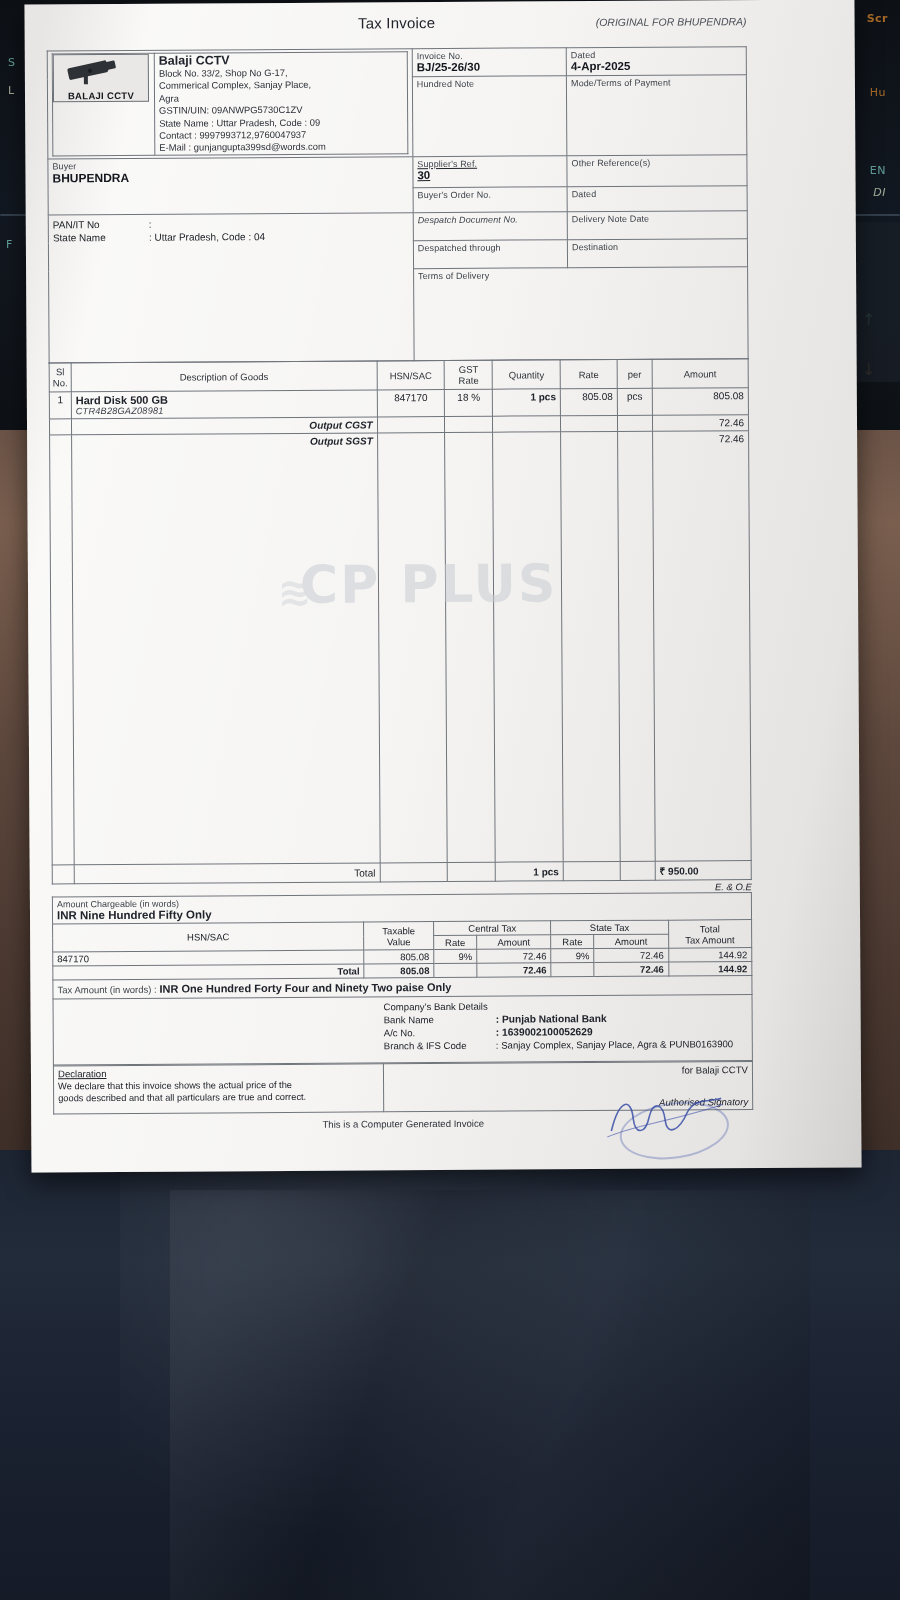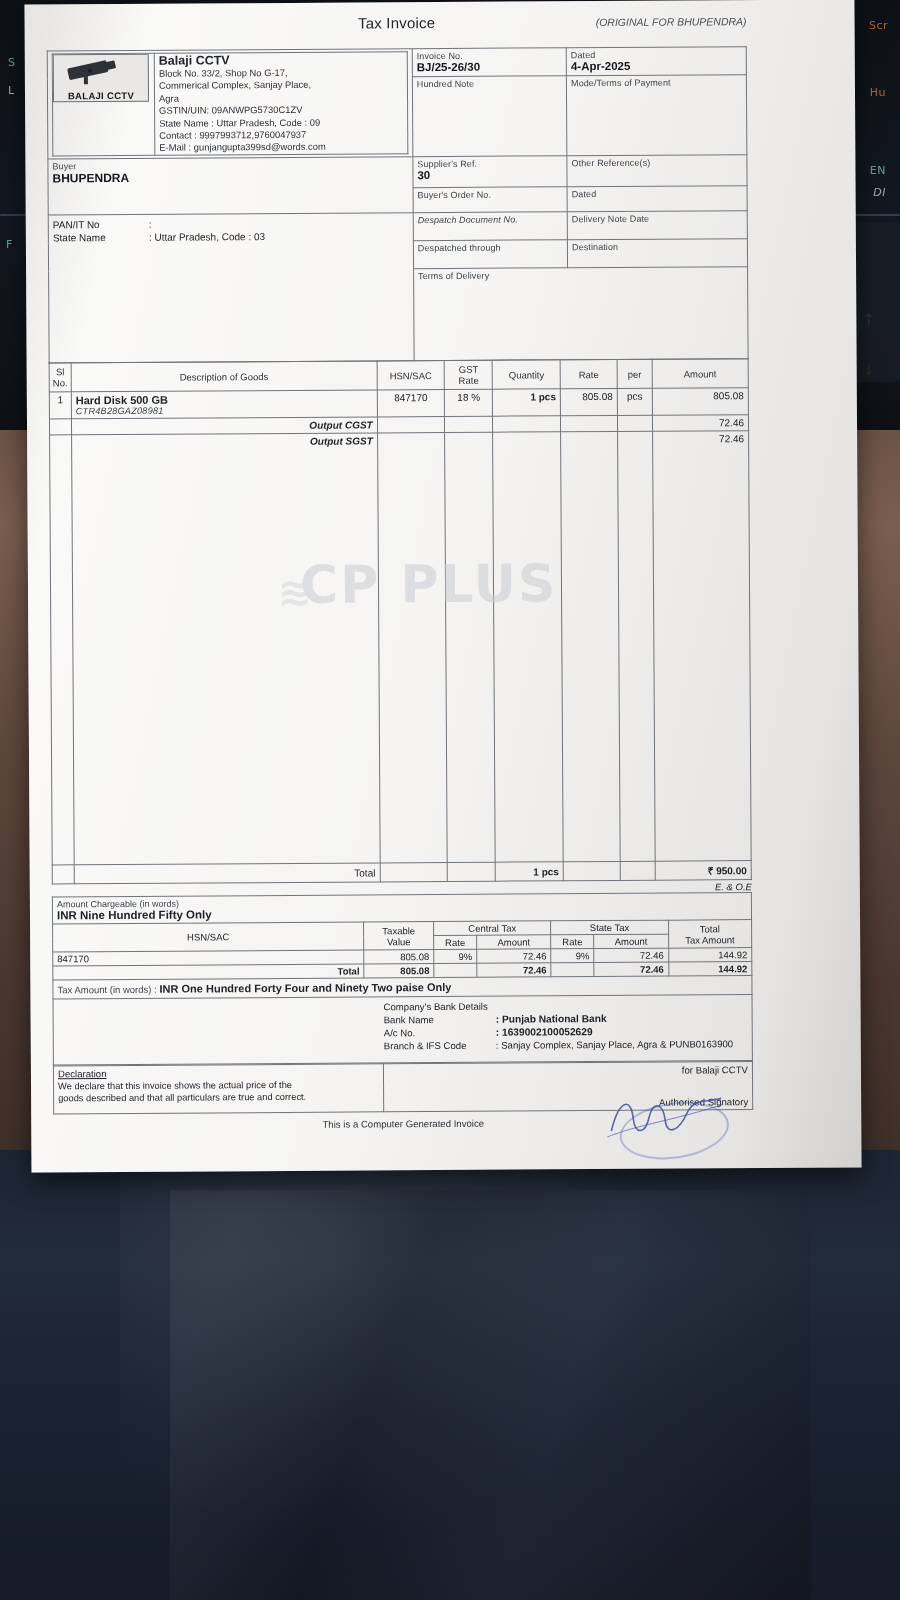--- a/index.html
+++ b/index.html
@@ -92,21 +92,21 @@
   table.items th, table.items td { border:1px solid #70757c; }
   table.items th { font-weight:normal; font-size:9.5px; padding:3px 2px; color:#2d3138; }
   table.items td { padding:2px 4px; font-size:10px; }
   .c { text-align:center; } .r { text-align:right; } .l { text-align:left; }
   .itemrow td { height:14px; }
   .goods-name { font-size:11px; font-weight:bold; }
   .goods-sub { font-size:9.2px; font-style:italic; color:#3a3f46; letter-spacing:.2px; }
   .outlbl { text-align:right; font-style:italic; font-weight:bold; font-size:10.5px; }
   .bigbody td { height:430px; }
   .total-row td { font-size:10.5px; }
-  .grand { font-size:12.5px; font-weight:bold; text-align:right;margin-top:44px; }
+  .grand { font-size:12.5px; font-weight:bold; text-align:left;margin-top:44px; }
   .eoe { text-align:right; font-style:italic; font-size:9.5px; padding-top:1px; }
 
   .words { font-size:9px; color:#3f444b; }
   .words-val { font-size:11.5px; font-weight:bold; }
 
   table.tax { border-collapse:collapse; width:100%; table-layout:fixed; }
   table.tax th, table.tax td { border:1px solid #70757c; font-size:9.5px; padding:1px 4px; }
   table.tax th { font-weight:normal; }
 
   .taxwords { font-size:11px; font-weight:bold; }
@@ -132,21 +132,21 @@
   .stamp {
     position:absolute; right:24px; top:1090px; width:110px; height:56px;
     border:2px solid #3b4fa8; border-radius:50%; opacity:.32; transform:rotate(-8deg);
   }
 </style>
 </head>
 <body>
 
 <div id="env">
   <div id="monitor">
-    <span class="screen-text screen-orange" style="right:12px; top:19px;">Scr</span>
+    <span class="screen-text screen-orange" style="right:12px; top:12px;font-weight:bold;">Scr</span>
     <span class="screen-text screen-teal" style="left:8px; top:56px;">S</span>
     <span class="screen-text" style="left:8px; top:84px;">L</span>
     <span class="screen-text screen-teal" style="left:6px; top:238px;">F</span>
     <span class="screen-text screen-orange" style="right:14px; top:86px;">Hu</span>
     <span class="screen-text screen-teal" style="right:14px; top:164px;">EN</span>
     <span class="screen-text" style="right:14px; top:186px;font-style:italic;">DI</span>
     <span class="screen-text screen-teal" style="right:24px; top:310px; font-size:16px;">↑</span>
     <span class="screen-text screen-orange" style="right:24px; top:360px; font-size:16px;">↓</span>
     <div class="glow" style="left:0; top:214px; width:900px; height:2px; background:#3a4656;"></div>
     <div class="glow" style="right:0; top:222px; width:60px; height:160px; background:#171e27;"></div>
@@ -217,21 +217,21 @@
       <td>
         <div class="lbl">Mode/Terms of Payment</div>
         <div class="val"></div>
       </td>
     </tr>
     <tr>
       <td rowspan="2" style="height:56px;">
         <div class="lbl">Buyer</div>
         <div class="val" style="font-size:12px;">BHUPENDRA</div>
       </td>
-      <td style="height:26px;">
+      <td style="height:26px;text-decoration:underline;">
         <div class="lbl">Supplier's Ref.</div>
         <div class="val">30</div>
       </td>
       <td>
         <div class="lbl">Other Reference(s)</div>
         <div class="val"></div>
       </td>
     </tr>
     <tr>
       <td style="height:22px;">
@@ -245,21 +245,21 @@
       <td rowspan="3" style="height:148px;">
         <div class="val-sm" style="margin-top:2px;">
           <table style="border-collapse:collapse; font-size:10px;">
             <tbody>
                     <tr>
                       <td style="border:0; padding:0 0 2px 0; width:96px;">PAN/IT No</td>
                 <td style="border:0; padding:0 0 2px 0;">:</td>
                     </tr>
             <tr>
                       <td style="border:0; padding:0;">State Name</td>
-                <td style="border:0; padding:0;">: Uttar Pradesh, Code : 03</td>
+                <td style="border:0; padding:0;">: Uttar Pradesh, Code : 04</td>
                     </tr>
           </tbody>
                 </table>
         </div>
       </td>
       <td style="height:28px;font-style:italic;">
         <div class="lbl">Despatch Document No.</div>
       </td>
       <td>
         <div class="lbl">Delivery Note Date</div>
@@ -444,21 +444,21 @@
           <tr>
       <td style="width:330px; height:48px;">
         <div class="decl">
           <u>Declaration</u>
           <div>We declare that this invoice shows the actual price of the</div>
           <div>goods described and that all particulars are true and correct.</div>
         </div>
       </td>
       <td style="position:relative;">
         <div class="sig" style="font-size:9.6px;">for Balaji CCTV</div>
-        <div class="sig" style="position:absolute; right:4px; bottom:2px;">Authorised Signatory</div>
+        <div class="sig" style="position:absolute; right:4px; bottom:2px;font-style:italic;">Authorised Signatory</div>
       </td>
     </tr>
   </tbody>
       </table>
 
   <div class="footer-note" style="margin-top:6px;">This is a Computer Generated Invoice</div>
 
   <div class="watermark">
     <span class="mk">≋</span>
     <span>CP PLUS</span>

